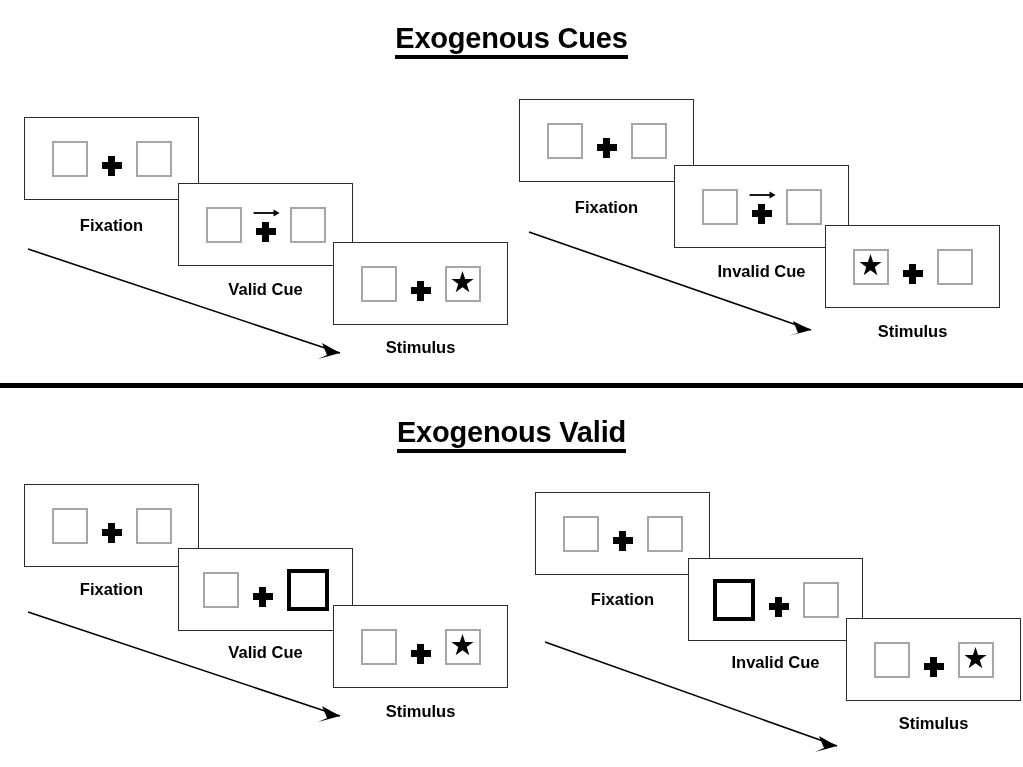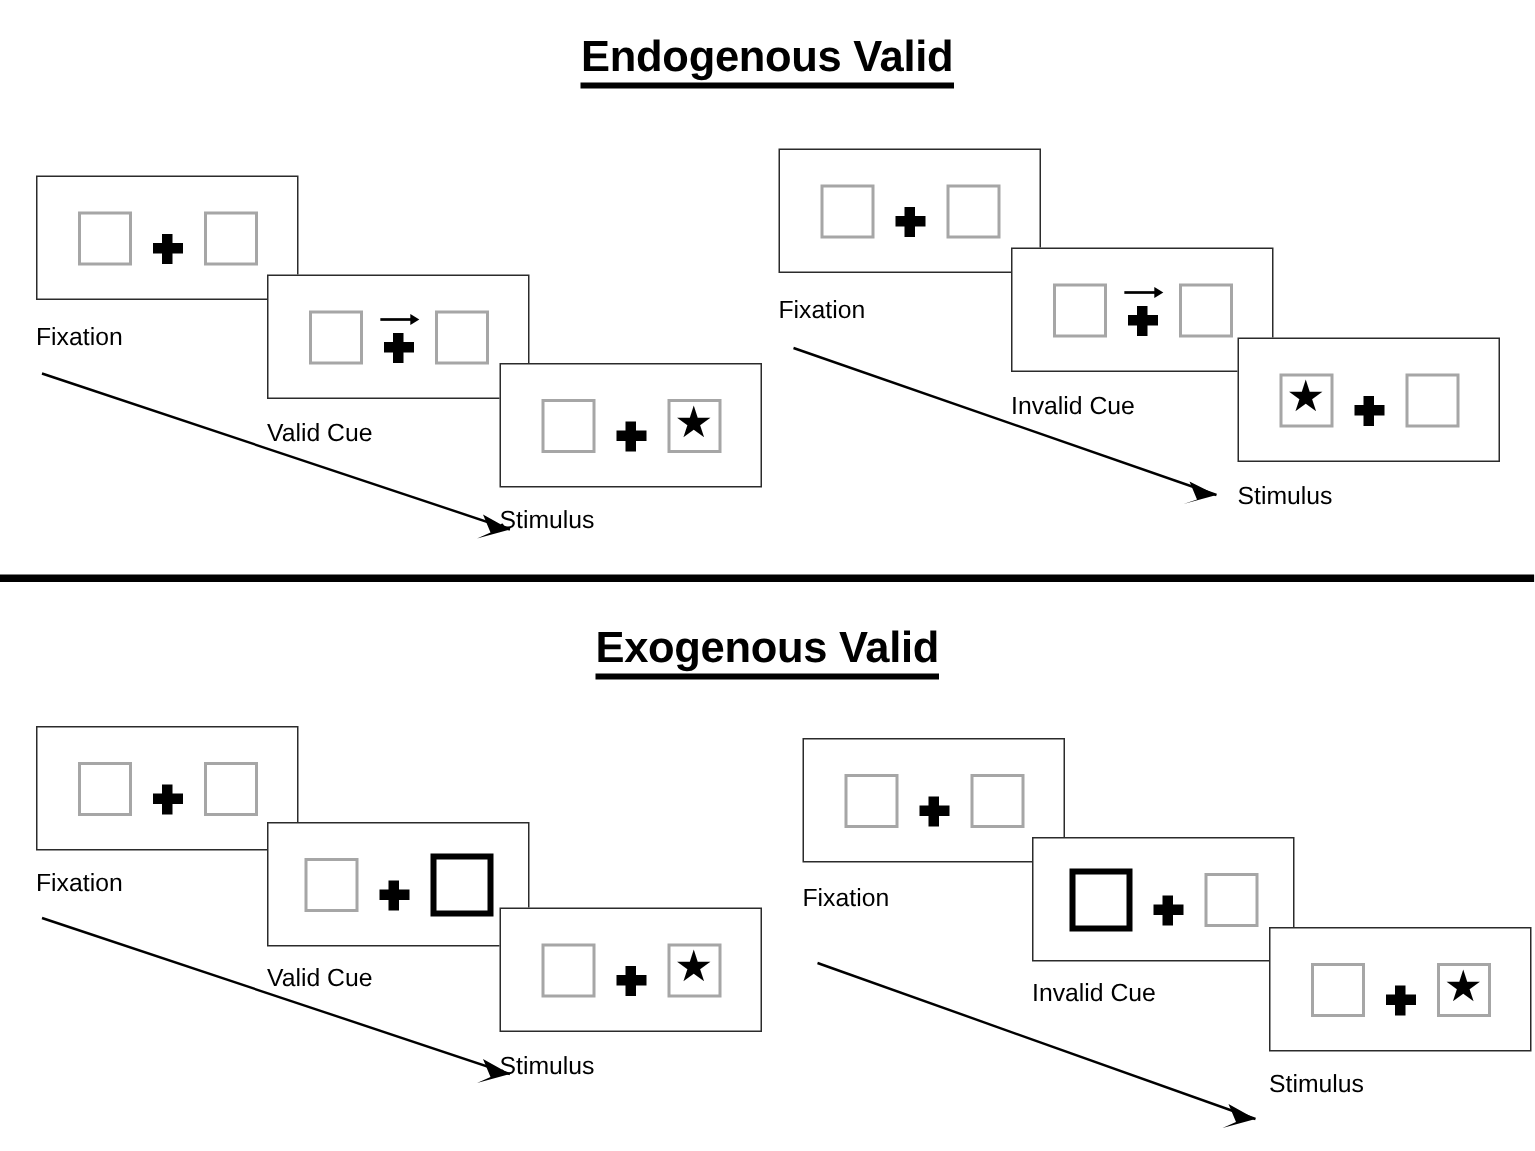--- a/index.html
+++ b/index.html
@@ -134,38 +134,39 @@
     transform: translateX(-48%);
     width: 28px;
     height: 10px;
     overflow: visible;
   }
 
   
   .caption {
     position: absolute;
     font-size: 16.5px;
-    font-weight: normal;
+    font-weight: bold;
     color: #000;
     white-space: nowrap;
+    text-align: center;
   }
 
   
   .flow-arrow {
     position: absolute;
     pointer-events: none;
   }
 </style>
 </head>
 <body>
 
 <div id="figure">
 
   <div class="section-title" style="top:22px;">
-    <span class="ttl">Endogenous Valid</span>
+    <span class="ttl">Exogenous Cues</span>
   </div>
 
   <div class="panel" style="left:24px; top:117px; width:175px; height:83px;">
     <div class="panel-inner">
       <div class="box"></div>
       <div class="centre-stack">
         <div class="plus"></div>
       </div>
       <div class="box"></div>
     </div>

